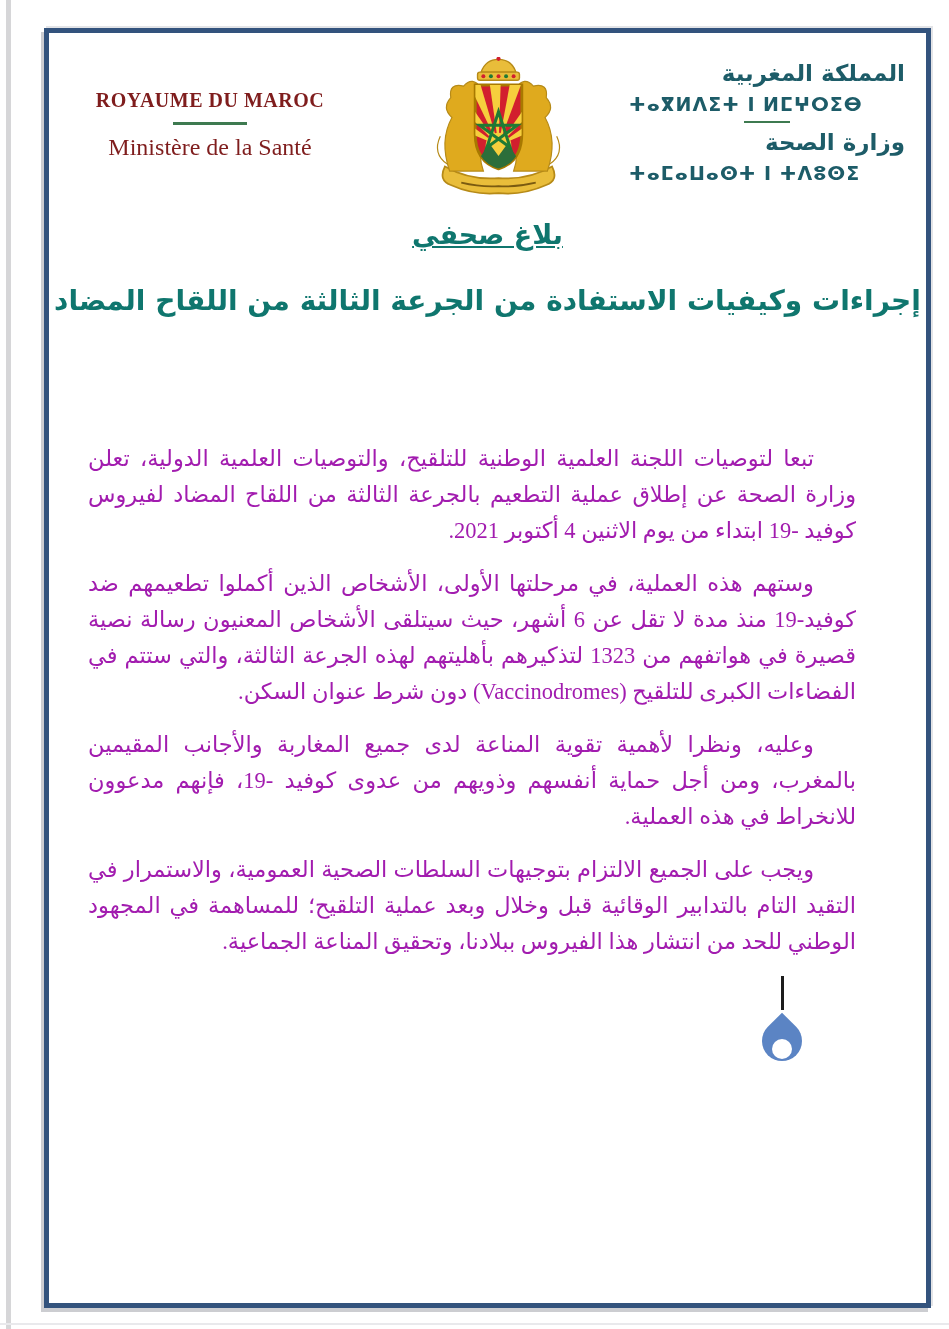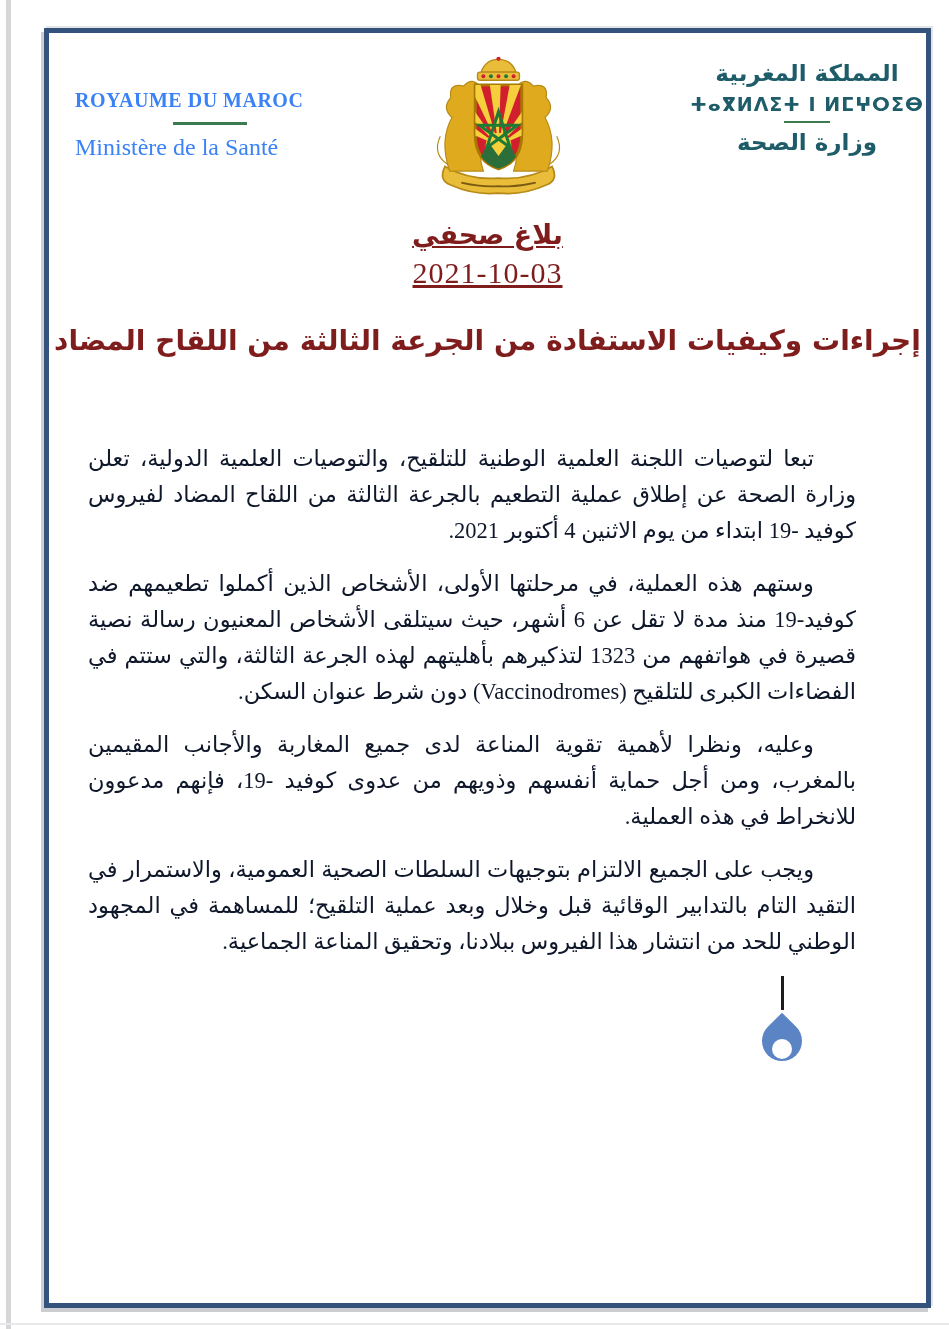--- a/index.html
+++ b/index.html
@@ -17,52 +17,52 @@
   
   .page-frame{
     position:absolute;left:44px;top:28px;width:877px;height:1270px;
     background:#ffffff;
     border:5px solid #33537d;
     box-shadow:-3px 4px 0 0 #cccdd1, 2px -2px 0 0 #e3e4e7;
   }
 
   
   .lh-left{
-    position:absolute;left:26px;top:56px;width:270px;
-    color:#3b82f6;font-family:"Liberation Serif","DejaVu Serif",serif;
+    position:absolute;left:26px;top:56px;width:270px;text-align:center;
+    color:#7f1d1d;font-family:"Liberation Serif","DejaVu Serif",serif;
   }
   .royaume{font-size:20px;font-weight:bold;letter-spacing:.5px;white-space:nowrap;}
   .green-rule{width:74px;height:3px;background:#3e7a50;margin:10px auto 9px;}
   .ministere{font-size:24px;font-weight:normal;white-space:nowrap;}
 
   .lh-emblem{position:absolute;left:372px;top:24px;width:155px;height:142px;}
   .lh-emblem svg{width:100%;height:100%;display:block;}
 
   .lh-right{
-    position:absolute;left:620px;top:24px;width:276px;text-align:center;
+    position:absolute;left:580px;top:24px;width:276px;
     color:#1d5c68;font-family:"DejaVu Sans","Liberation Sans",sans-serif;direction:rtl;
   }
   .ar-line{font-size:23px;font-weight:bold;line-height:32px;white-space:nowrap;}
   .tf-line{font-size:19px;font-weight:600;letter-spacing:1px;line-height:30px;direction:ltr;white-space:nowrap;}
   .green-rule-sm{width:46px;height:2px;background:#3e7a50;margin:2px auto 3px;}
 
   
-  .title-block{position:absolute;left:0;top:186px;width:100%;text-align:center;color:#7f1d1d;}
+  .title-block{position:absolute;left:0;top:186px;width:100%;text-align:center;color:#0f766e;}
   .kicker{font-size:27px;font-weight:600;text-decoration:underline;direction:rtl;
           font-family:"DejaVu Sans","Liberation Sans",sans-serif;}
   .date{font-size:30px;letter-spacing:1px;text-decoration:underline;margin-top:6px;
         font-family:"Liberation Serif","DejaVu Serif",serif;}
   .heading{margin-top:28px;font-size:28px;font-weight:bold;line-height:46px;direction:rtl;
            font-family:"DejaVu Sans","Liberation Sans",sans-serif;}
 
   
   .body-text{
     position:absolute;top:408px;right:70px;width:768px;
     direction:rtl;text-align:justify;
-    font-size:22.5px;line-height:36px;color:#0f172a;
+    font-size:22.5px;line-height:36px;color:#a21caf;
     font-family:"Liberation Serif","DejaVu Sans",serif;
   }
   .body-text p{margin:0 0 17px;text-indent:42px;}
 
   
   .caret{position:absolute;left:732px;top:943px;width:2.5px;height:34px;background:#1c1c1c;}
   .drop{position:absolute;left:705px;top:980px;width:56px;height:58px;}
   .drop-body{
     position:absolute;left:8px;top:8px;width:40px;height:40px;
     background:#5b84c4;border-radius:0 50% 50% 50%;transform:rotate(45deg);
@@ -130,25 +130,25 @@
 
       <path d="M60 47 L50 77.8 L76.2 58.7 L43.8 58.7 L70 77.8 Z" fill="none" stroke="#1f7a35" stroke-width="2.6" stroke-linejoin="miter"></path>
     </svg>
   </div>
 
   <div class="lh-right">
     <div class="ar-line">المملكة المغربية</div>
     <div class="tf-line">ⵜⴰⴳⵍⴷⵉⵜ ⵏ ⵍⵎⵖⵔⵉⴱ</div>
     <div class="green-rule-sm"></div>
     <div class="ar-line">وزارة الصحة</div>
+    <div class="tf-line">ⵜⴰⵎⴰⵡⴰⵙⵜ ⵏ ⵜⴷⵓⵙⵉ</div>
   </div>
 
   <div class="title-block">
     <div class="kicker">بلاغ صحفي</div>
-    <div class="date">2021-10-03</div>
     <div class="heading">
       <div>إجراءات وكيفيات الاستفادة من الجرعة الثالثة من اللقاح المضاد</div>
     </div>
   </div>
 
   <div class="body-text">
     <p>تبعا لتوصيات اللجنة العلمية الوطنية للتلقيح، والتوصيات العلمية الدولية، تعلن وزارة الصحة عن إطلاق عملية التطعيم بالجرعة الثالثة من اللقاح المضاد لفيروس كوفيد -19 ابتداء من يوم الاثنين 4 أكتوبر 2021.</p>
     <p>وستهم هذه العملية، في مرحلتها الأولى، الأشخاص الذين أكملوا تطعيمهم ضد كوفيد-19 منذ مدة لا تقل عن 6 أشهر، حيث سيتلقى الأشخاص المعنيون رسالة نصية قصيرة في هواتفهم من 1323 لتذكيرهم بأهليتهم لهذه الجرعة الثالثة، والتي ستتم في الفضاءات الكبرى للتلقيح (Vaccinodromes) دون شرط عنوان السكن.</p>
     <p>وعليه، ونظرا لأهمية تقوية المناعة لدى جميع المغاربة والأجانب المقيمين بالمغرب، ومن أجل حماية أنفسهم وذويهم من عدوى كوفيد -19، فإنهم مدعوون للانخراط في هذه العملية.</p>
     <p>ويجب على الجميع الالتزام بتوجيهات السلطات الصحية العمومية، والاستمرار في التقيد التام بالتدابير الوقائية قبل وخلال وبعد عملية التلقيح؛ للمساهمة في المجهود الوطني للحد من انتشار هذا الفيروس ببلادنا، وتحقيق المناعة الجماعية.</p>

